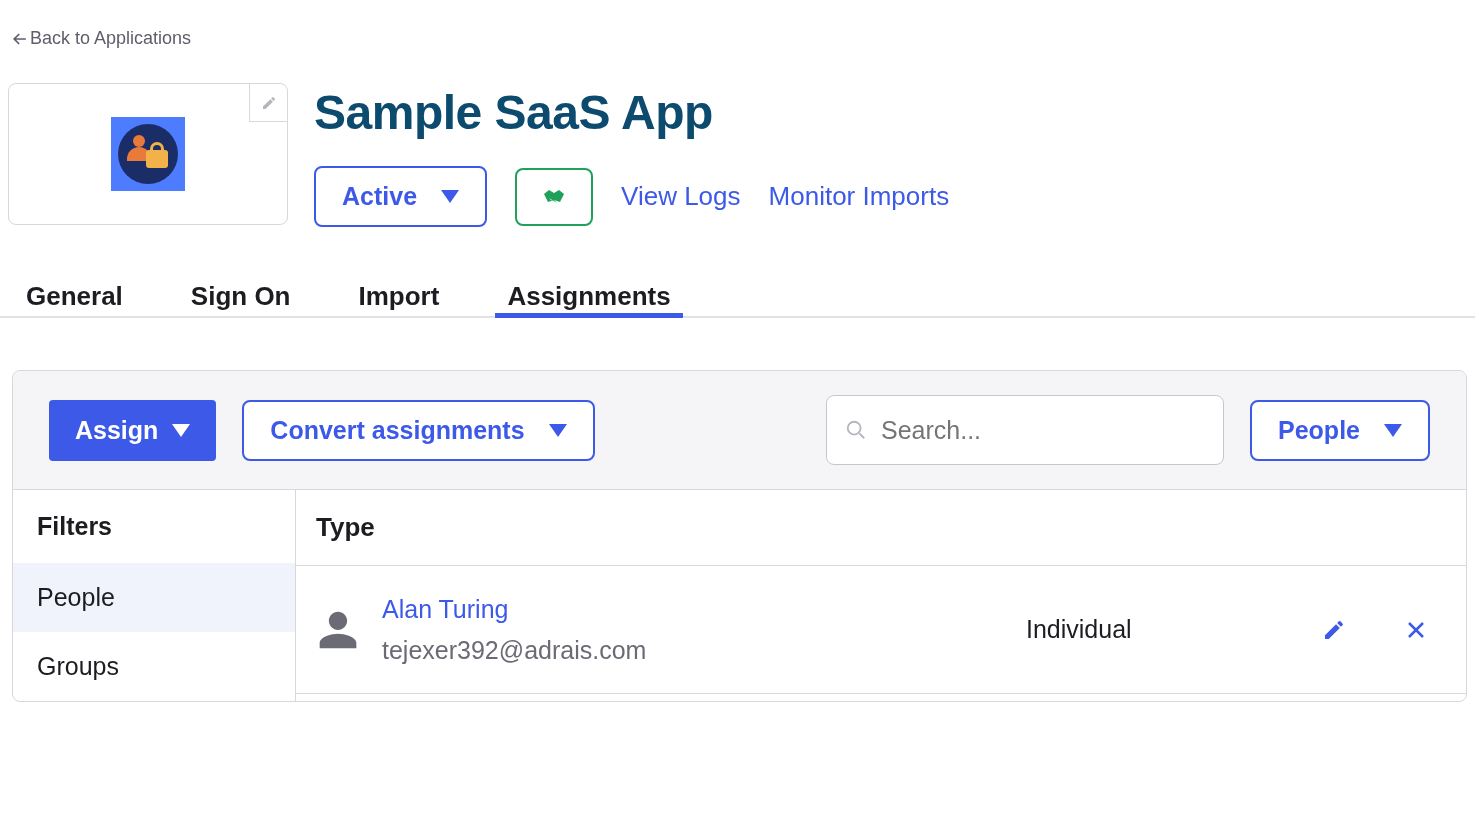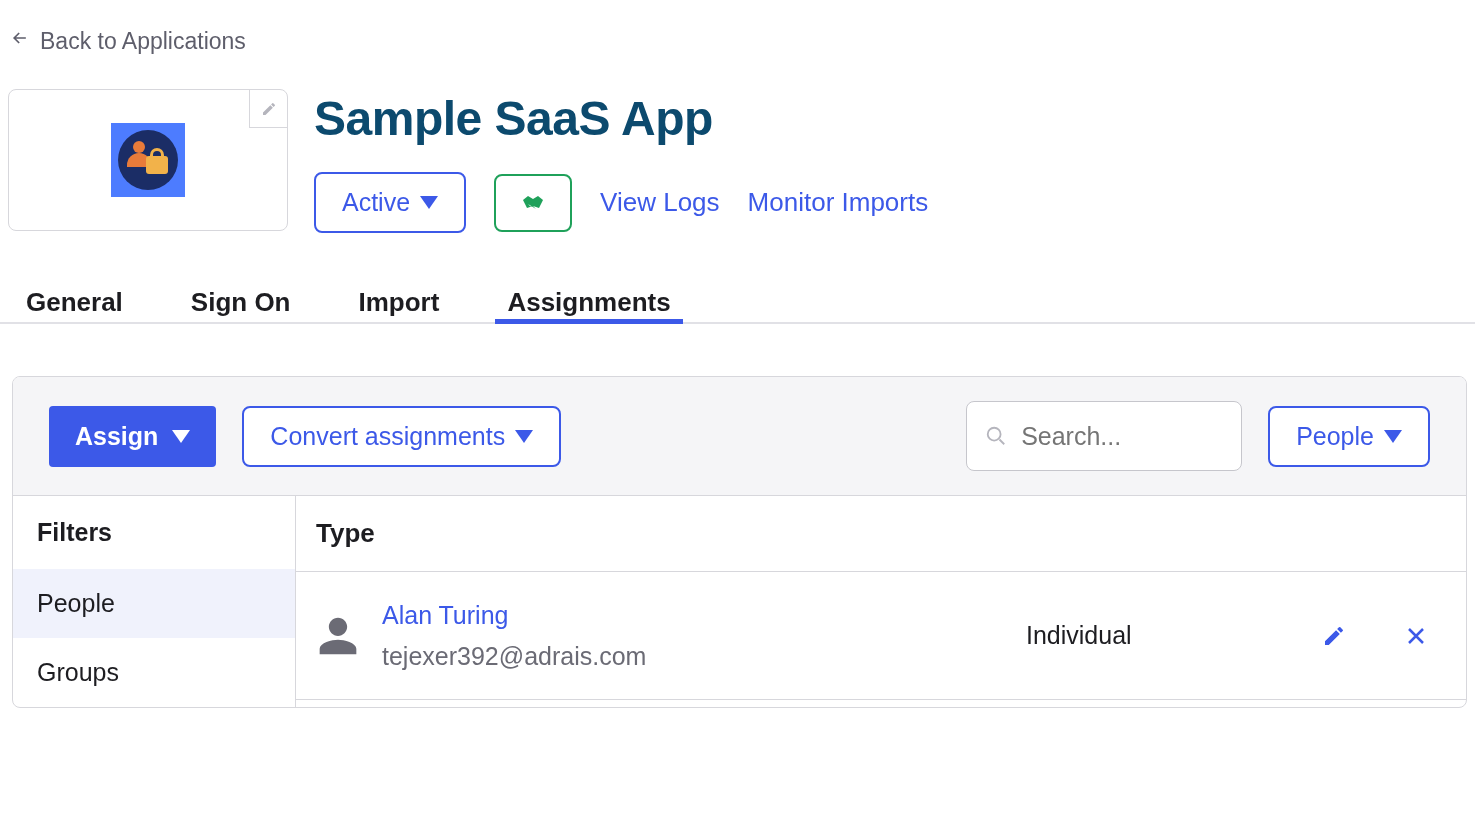--- a/index.html
+++ b/index.html
@@ -6,25 +6,24 @@
   body {
     font-family: -apple-system, BlinkMacSystemFont, "Segoe UI", Helvetica, Arial, sans-serif;
     background: #fff;
     color: #1d1d21;
     width: 1475px;
     height: 834px;
     overflow: hidden;
   }
   .back-link {
     display: flex;
-    align-items: flex-start;
-    gap: 10px;
+    align-items: flex-end;
     padding: 28px 0 0 10px;
     color: #5e5e6b;
-    font-size: 23px;
+    font-size: 18px;
     font-weight: 400;
     cursor: pointer;
   }
   .back-link svg { width: 20px; height: 20px; }
   .header-row {
     display: flex;
     align-items: flex-start;
     gap: 26px;
     padding: 34px 0 0 8px;
   }
@@ -120,26 +119,26 @@
   .title-actions {
     display: flex;
     align-items: center;
     gap: 28px;
   }
   .btn-outline-blue {
     border: 2px solid #3c59e8;
     background: #fff;
     color: #3c59e8;
     font-size: 25px;
-    font-weight: 400;
+    font-weight: 700;
     padding: 14px 26px;
     border-radius: 8px;
     display: flex;
     align-items: center;
-    gap: 10px;
+    gap: 24px;
     cursor: pointer;
   }
   .btn-outline-green {
     border: 2px solid #1fa15a;
     background: #fff;
     padding: 16px 22px;
     border-radius: 8px;
     cursor: pointer;
     display:flex;align-items:center;justify-content:center;
   }
@@ -207,21 +206,21 @@
   .toolbar-spacer { flex: 1; }
   .search-box {
     display: flex;
     align-items: center;
     gap: 14px;
     border: 1px solid #c6c6cc;
     background: #fff;
     border-radius: 8px;
     padding: 0 18px;
     height: 70px;
-    width: 276px;
+    width: 398px;
   }
   .search-box input {
     border: none;
     outline: none;
     font-size: 25px;
     color: #6b6b75;
     width: 100%;
     background: transparent;
   }
   .search-box svg { width: 22px; height: 22px; flex-shrink:0; }

